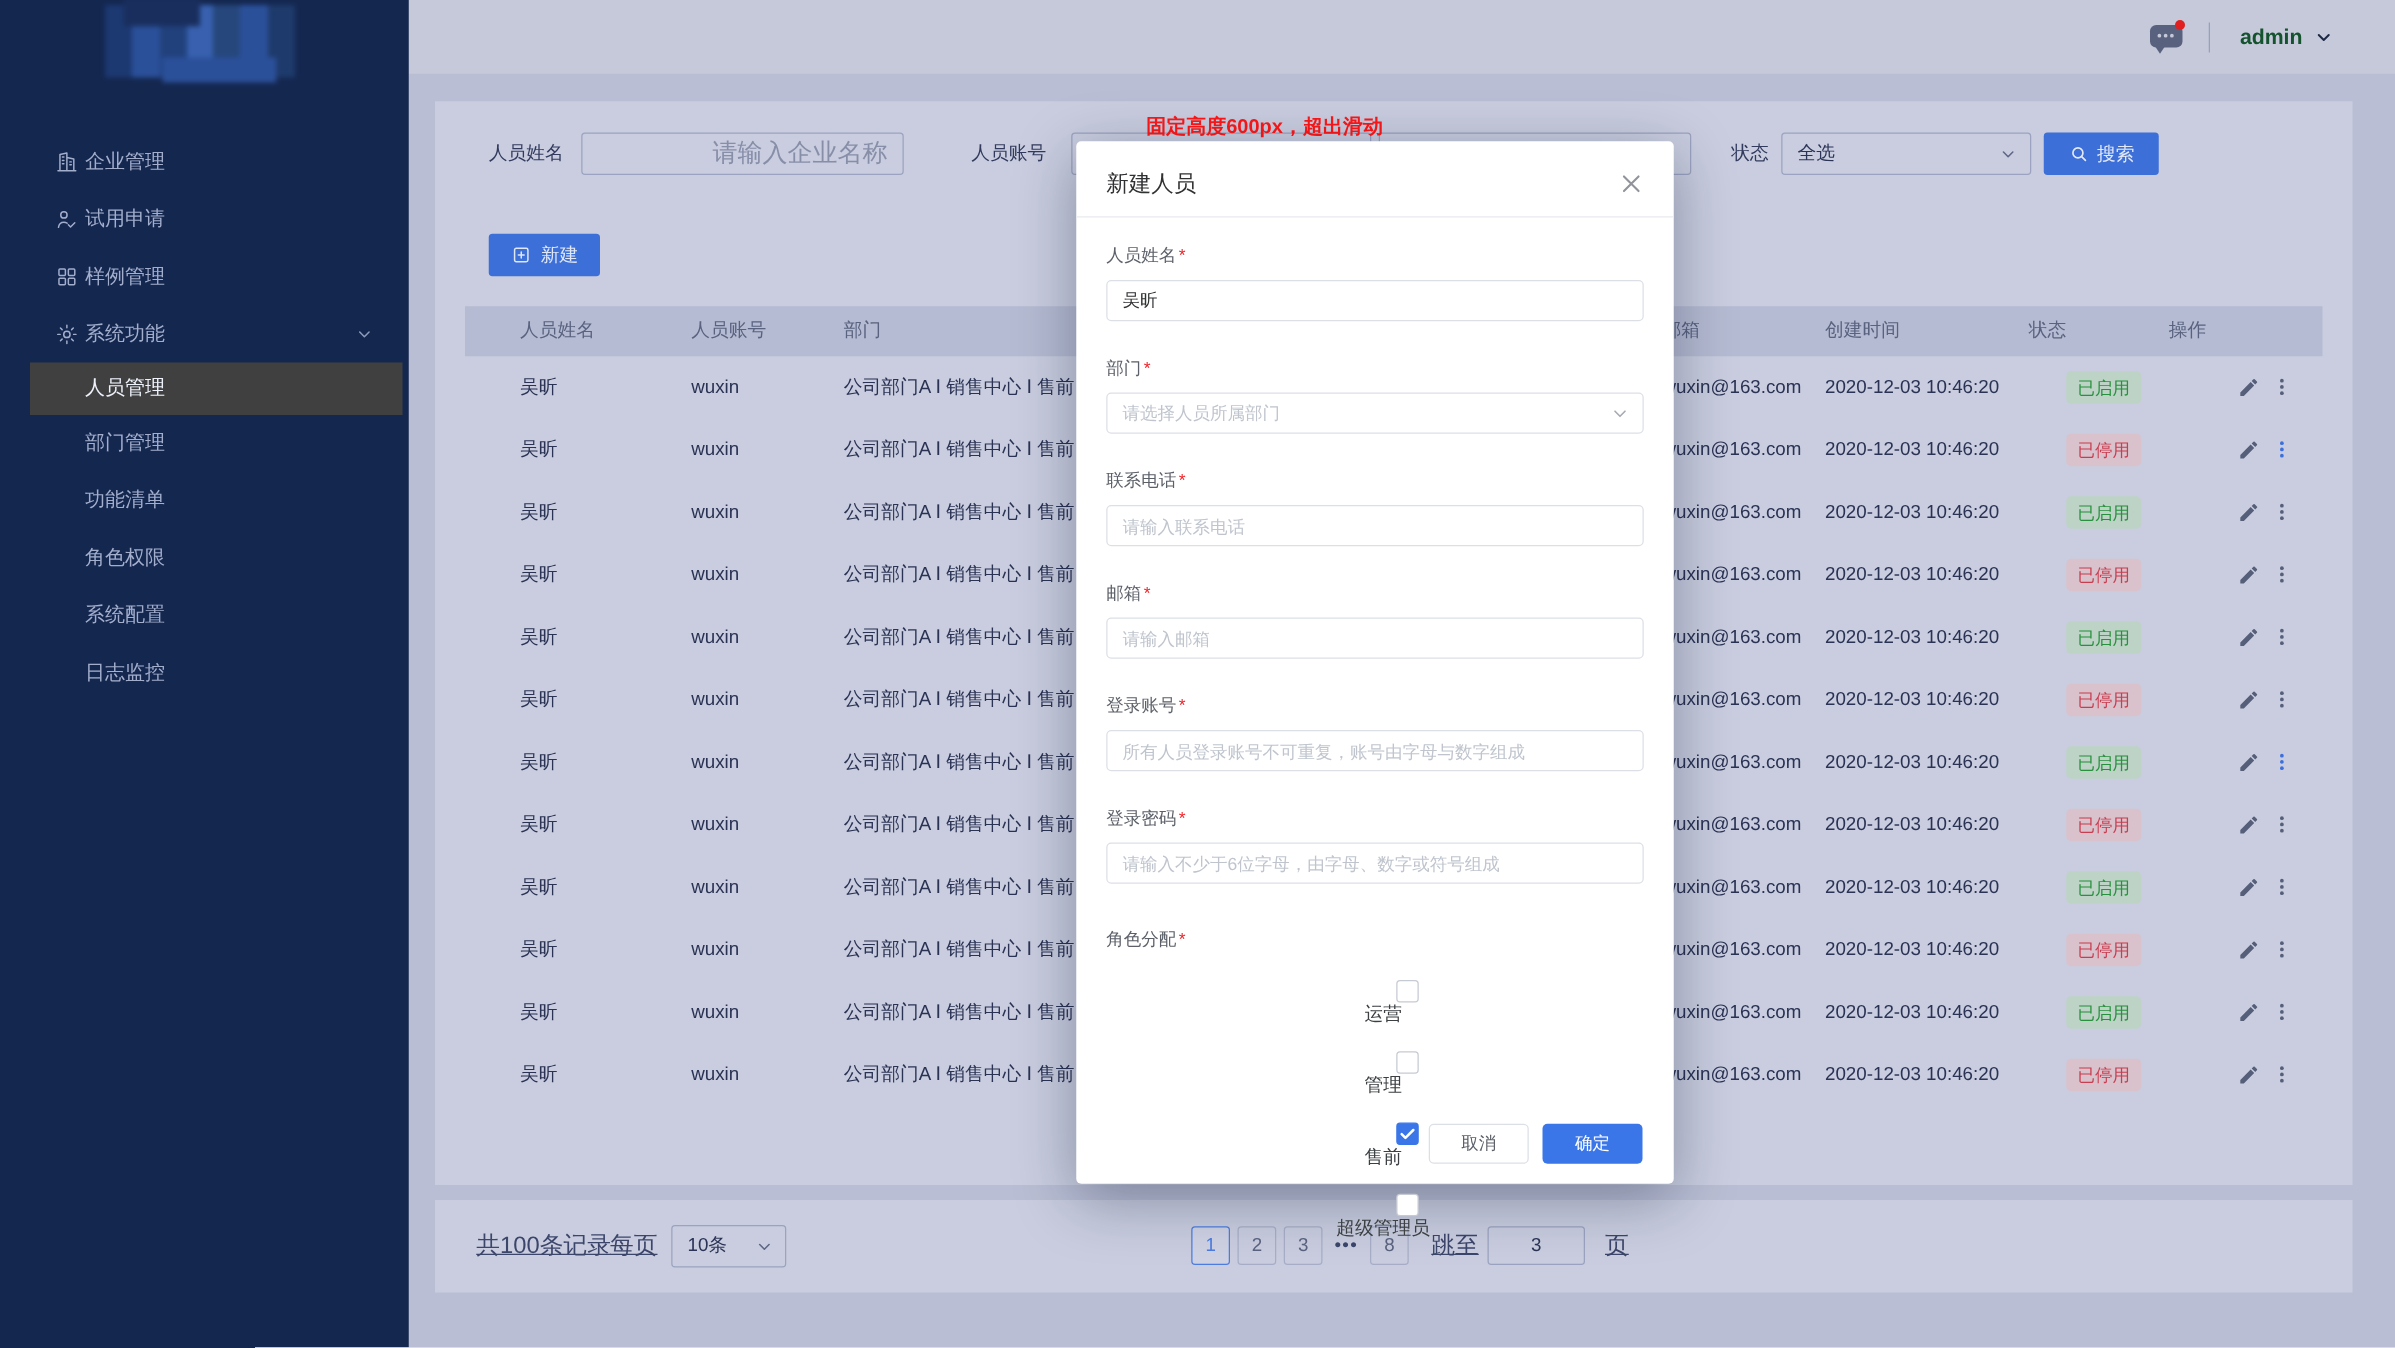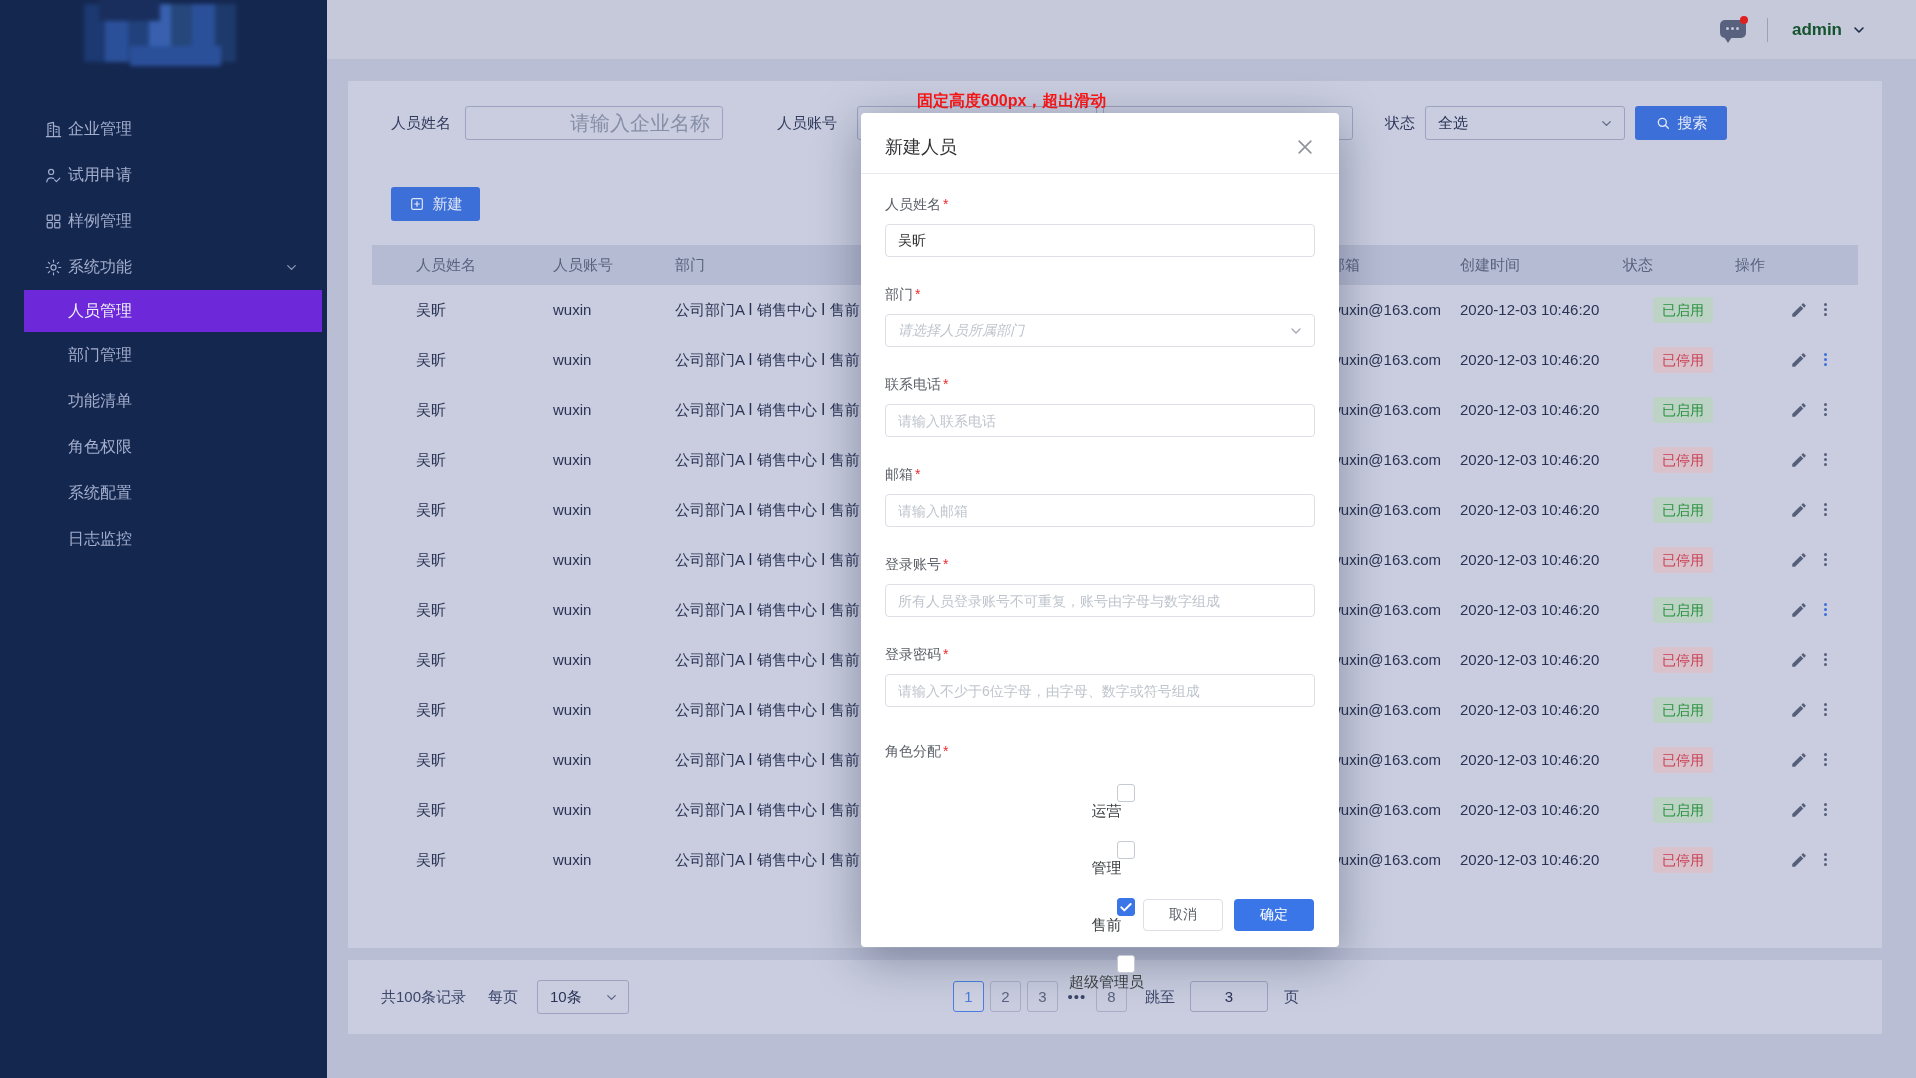--- a/index.html
+++ b/index.html
@@ -13,21 +13,21 @@
   .logo:after{content:"";position:absolute;left:10%;top:-6px;width:40%;height:40%;background:#1a2f5e;}
   .logo:before{content:"";position:absolute;left:30%;bottom:-4px;width:60%;height:35%;background:#2d539f;}
   .nav{position:absolute;left:0;top:106px;width:327px;}
   .nav-item{position:relative;height:46px;display:flex;align-items:center;color:#a3aecd;font-size:16px;cursor:pointer;}
   .nav-icon{position:absolute;left:44px;width:19px;height:19px;}
   .nav-icon svg{width:19px;height:19px;display:block;}
   .nav-label{position:absolute;left:68px;}
   .nav-chevron{position:absolute;right:28px;width:15px;height:15px;color:#8d9ab9;}
   .nav-chevron svg{width:15px;height:15px;display:block;}
   .sub-item{position:relative;height:46px;line-height:46px;color:#a3aecd;font-size:16px;padding-left:68px;cursor:pointer;}
-  .sub-item.active{height:42px;line-height:42px;margin-left:24px;width:254px;padding-left:44px;background:#6d28d9;color:#eef2fb;}
+  .sub-item.active{height:42px;line-height:42px;margin-left:24px;width:254px;padding-left:44px;background:#404040;color:#eef2fb;}
 
   
   .topbar{position:absolute;left:327px;top:0;width:1589px;height:59px;background:#c5c9da;display:flex;align-items:center;justify-content:flex-end;padding-right:49px;box-sizing:border-box;}
   .msg-wrap{position:relative;width:27px;height:26px;margin-right:20px;cursor:pointer;}
   .msg-bubble{position:absolute;left:0;top:3px;width:26px;height:18px;background:#58627e;border-radius:5px;display:flex;align-items:center;justify-content:center;gap:2px;}
   .msg-bubble i{width:3px;height:3px;border-radius:50%;background:#c5c9da;}
   .msg-tail{position:absolute;left:4px;top:20px;width:0;height:0;border-left:4px solid transparent;border-right:4px solid transparent;border-top:6px solid #58627e;}
   .msg-badge{position:absolute;right:-1px;top:-1px;width:8px;height:8px;border-radius:50%;background:#e02020;}
   .topbar-divider{width:1px;height:24px;background:#9aa0b8;margin-right:24px;}
   .user-name{font-size:17px;font-weight:700;color:#14532d;margin-right:9px;}
@@ -63,21 +63,21 @@
   .badge{position:absolute;left:1281px;top:12px;height:26px;line-height:26px;padding:0 9px;border-radius:4px;font-size:14px;}
   .badge.on{background:#bdd3c6;color:#27913d;}
   .badge.off{background:#d9c2cc;color:#c93d50;}
   .op-edit{position:absolute;left:1418px;top:16px;width:18px;height:18px;color:#555f7a;cursor:pointer;}
   .op-edit svg{width:18px;height:18px;display:block;}
   .op-more{position:absolute;left:1446px;top:18px;width:14px;height:15px;display:flex;flex-direction:column;align-items:center;gap:2px;cursor:pointer;}
   .op-more i{width:3px;height:3px;border-radius:50%;background:#555f7a;}
   .op-more.blue i{background:#3d6fdb;}
 
   
-  .pg-text{position:absolute;top:0;height:74px;line-height:74px;font-size:15px;color:#3c466b;}
+  .pg-text{position:absolute;top:0;height:74px;line-height:74px;font-size:19px;color:#3c466b;text-decoration:underline;}
   .pg-select{position:absolute;left:189px;top:20px;width:92px;height:34px;border:1px solid #9ba3c0;border-radius:3px;box-sizing:border-box;font-size:15px;color:#2b3457;line-height:32px;padding:0 12px;cursor:pointer;}
   .pg-select .chev{position:absolute;right:9px;top:9px;width:15px;height:15px;color:#5d6685;}
   .pg-select .chev svg{width:15px;height:15px;display:block;}
   .pages{position:absolute;left:605px;top:21px;display:flex;gap:6px;align-items:center;}
   .page-btn{width:29px;height:29px;border:1px solid #a8aec8;border-radius:3px;display:flex;align-items:center;justify-content:center;font-size:15px;color:#5a6480;cursor:pointer;}
   .page-btn.active{border-color:#4d7de0;color:#4d7de0;background:#ced2e3;}
   .page-ellipsis{width:26px;text-align:center;font-size:15px;color:#3c466b;letter-spacing:1px;}
   .jump-input{position:absolute;left:842px;top:21px;width:78px;height:31px;border:1px solid #9ba3c0;border-radius:3px;background:transparent;box-sizing:border-box;text-align:center;font-size:15px;color:#2b3457;font-family:inherit;}
 
   
@@ -85,21 +85,21 @@
   .m-head{display:flex;align-items:center;justify-content:space-between;padding-top:22px;}
   .m-title{font-size:18px;color:#303133;font-weight:500;}
   .m-close{width:20px;height:20px;color:#909399;cursor:pointer;}
   .m-close svg{width:20px;height:20px;display:block;}
   .m-divider{height:1px;background:#e8eaf0;margin:14px -24px 0;}
   .m-label{margin-top:29px;font-size:14px;color:#5c6068;}
   .m-label.first{margin-top:22px;}
   .m-label .req{color:#f0272c;font-style:normal;margin-left:2px;}
   .m-input{margin-top:10px;width:100%;height:33px;border:1px solid #dcdfe6;border-radius:4px;box-sizing:border-box;padding:0 12px;font-size:14px;color:#303133;font-family:inherit;display:block;}
   .m-input::placeholder{color:#bfc4cd;}
-  .m-select{position:relative;margin-top:10px;width:100%;height:33px;border:1px solid #dcdfe6;border-radius:4px;box-sizing:border-box;padding:0 12px;line-height:31px;font-size:14px;cursor:pointer;font-style:italic;}
+  .m-select{position:relative;margin-top:10px;width:100%;height:33px;border:1px solid #dcdfe6;border-radius:4px;box-sizing:border-box;padding:0 12px;line-height:31px;font-size:14px;cursor:pointer;}
   .m-select .ph{color:#bfc4cd;}
   .m-select .chev{position:absolute;right:10px;top:8px;width:16px;height:16px;color:#a6aab3;}
   .m-select .chev svg{width:16px;height:16px;display:block;}
   .m-roles-label{margin-top:36px;font-size:14px;color:#5c6068;}
   .role-row{display:flex;align-items:center;margin-top:20px;flex-direction:column;}
   .role-row.first{margin-top:23px;}
   .checkbox{width:18px;height:18px;border:1px solid #c6cad2;border-radius:3px;margin-left:51px;box-sizing:border-box;cursor:pointer;background:#fff;}
   .checkbox.checked{background:#3a76e8;border-color:#3a76e8;}
   .checkbox svg{width:16px;height:16px;display:block;}
   .role-label{margin-left:13px;font-size:15px;color:#3c4043;}

